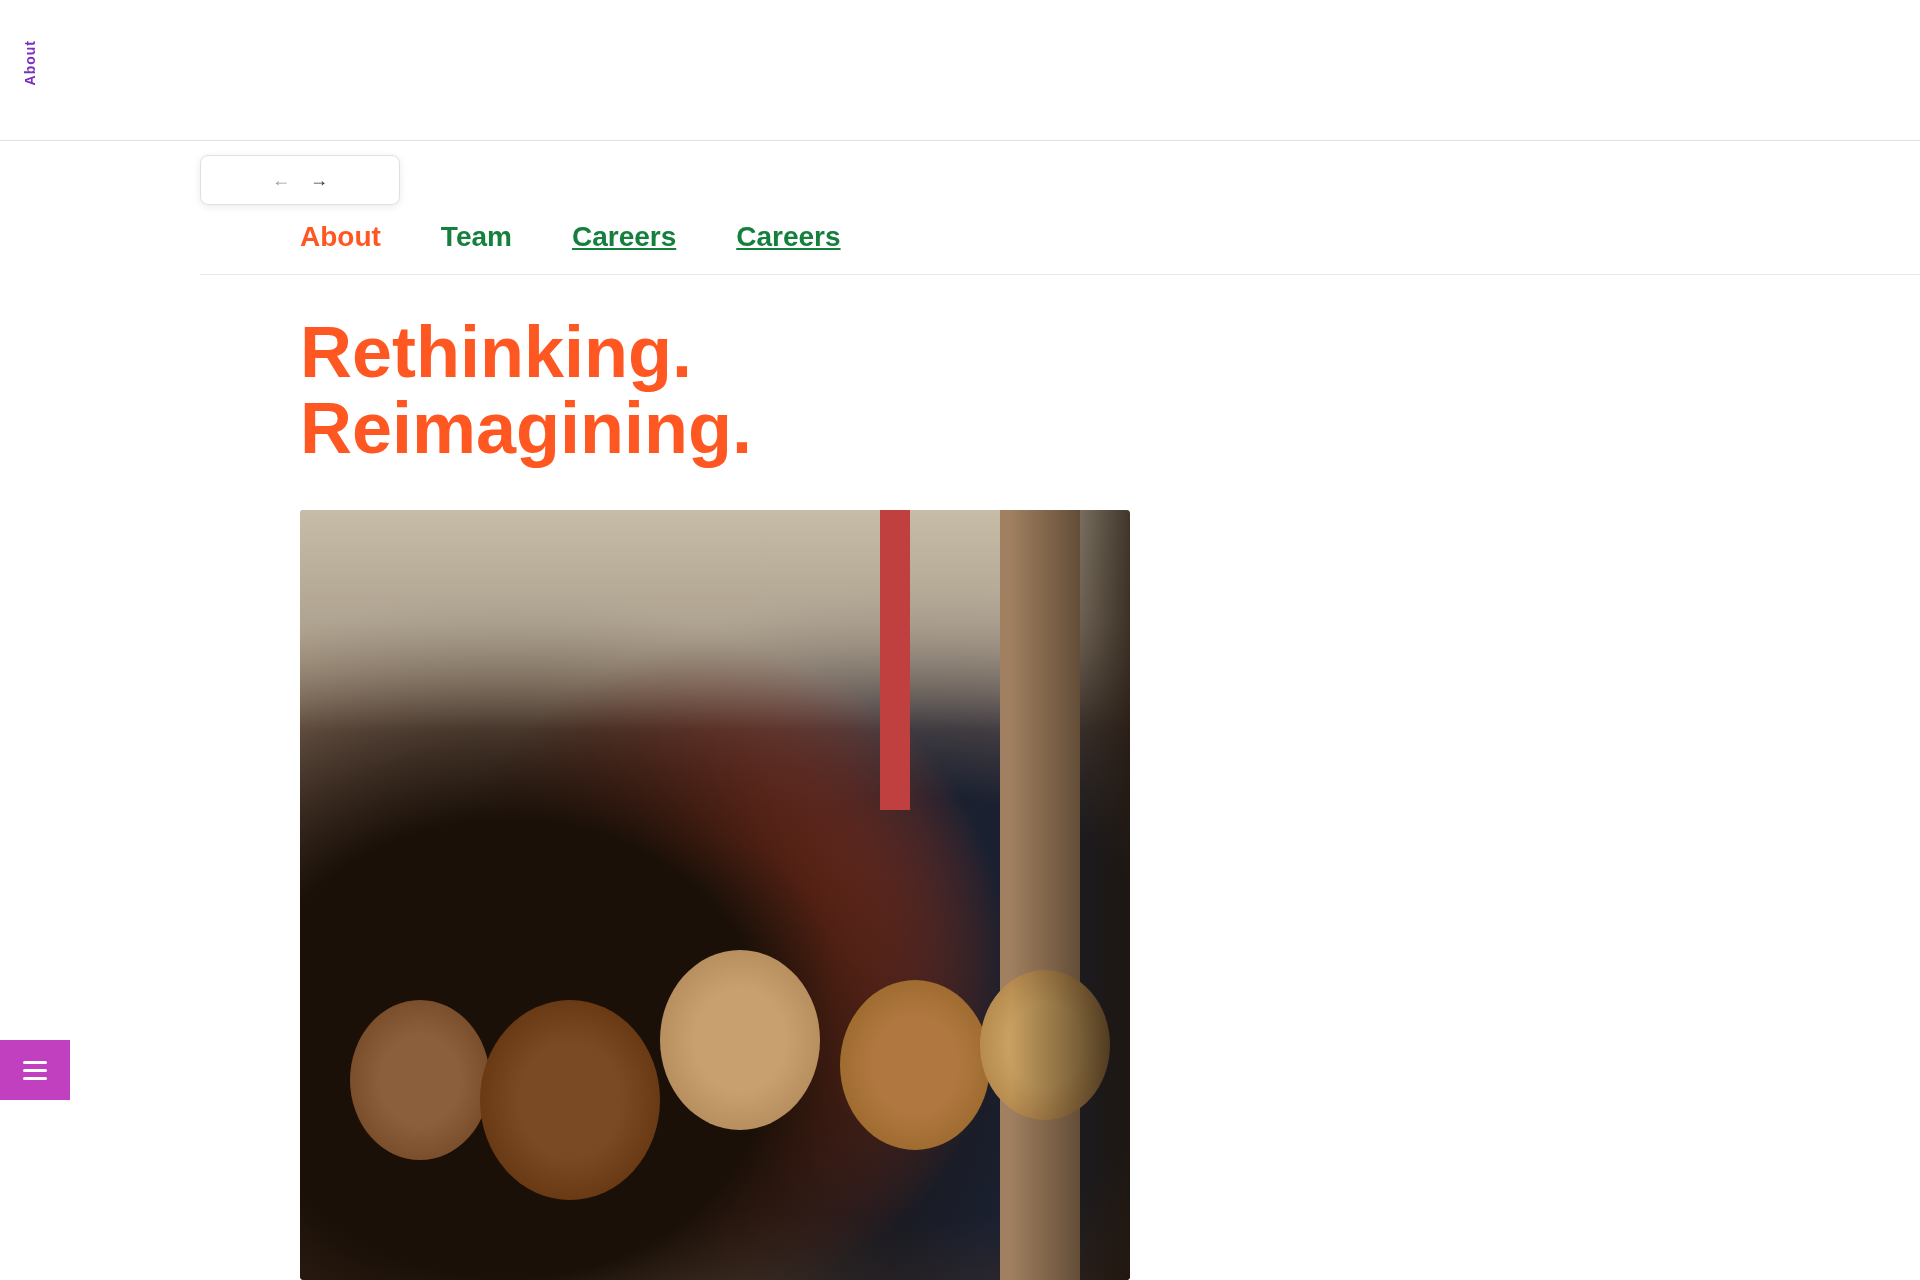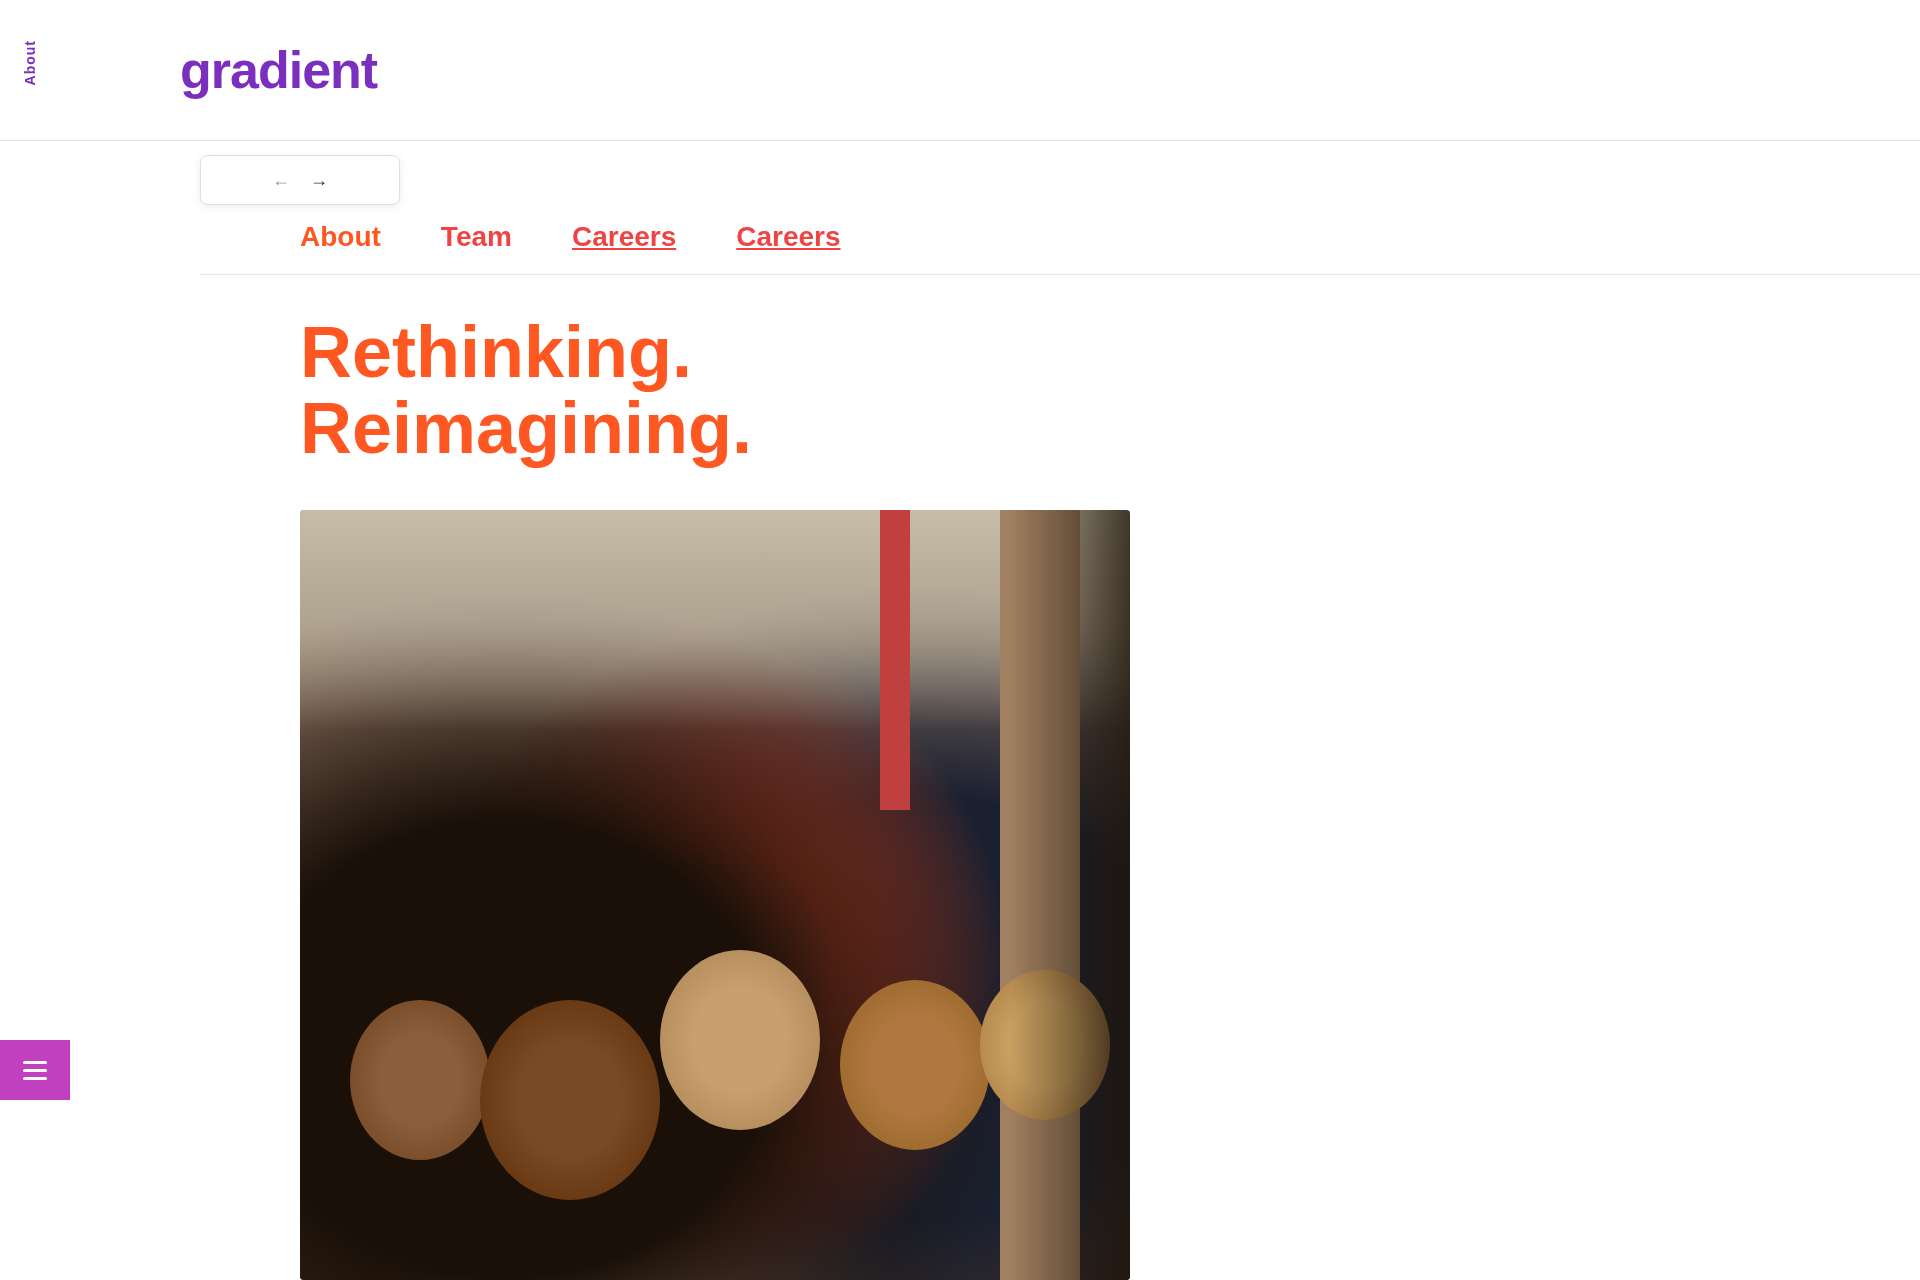--- a/index.html
+++ b/index.html
@@ -156,21 +156,21 @@
       padding-left: 100px;
       gap: 60px;
       border-bottom: 1px solid #e8e8e8;
       background: white;
       z-index: 55;
     }
 
     .sub-nav-item {
       font-size: 28px;
       font-weight: 700;
-      color: #ef4444;
+      color: #15803d;
       cursor: pointer;
       text-decoration: none;
       padding-bottom: 5px;
     }
 
     .sub-nav-item.active {
       color: #ff5722;
     }
 
     .sub-nav-item.underlined {
@@ -326,21 +326,20 @@
 <div class="menu-button">
   <div class="menu-icon-lines">
     <div class="menu-line"></div>
     <div class="menu-line"></div>
     <div class="menu-line"></div>
   </div>
 </div>
 
 <div class="top-header">
   <div class="logo-container">
-    <span class="logo-gradient">gradient</span>
   </div>
 </div>
 
 <div class="separator"></div>
 
 <div class="browser-nav">
   <span class="nav-arrow">←</span>
   <span class="nav-arrow active">→</span>
 </div>
 

